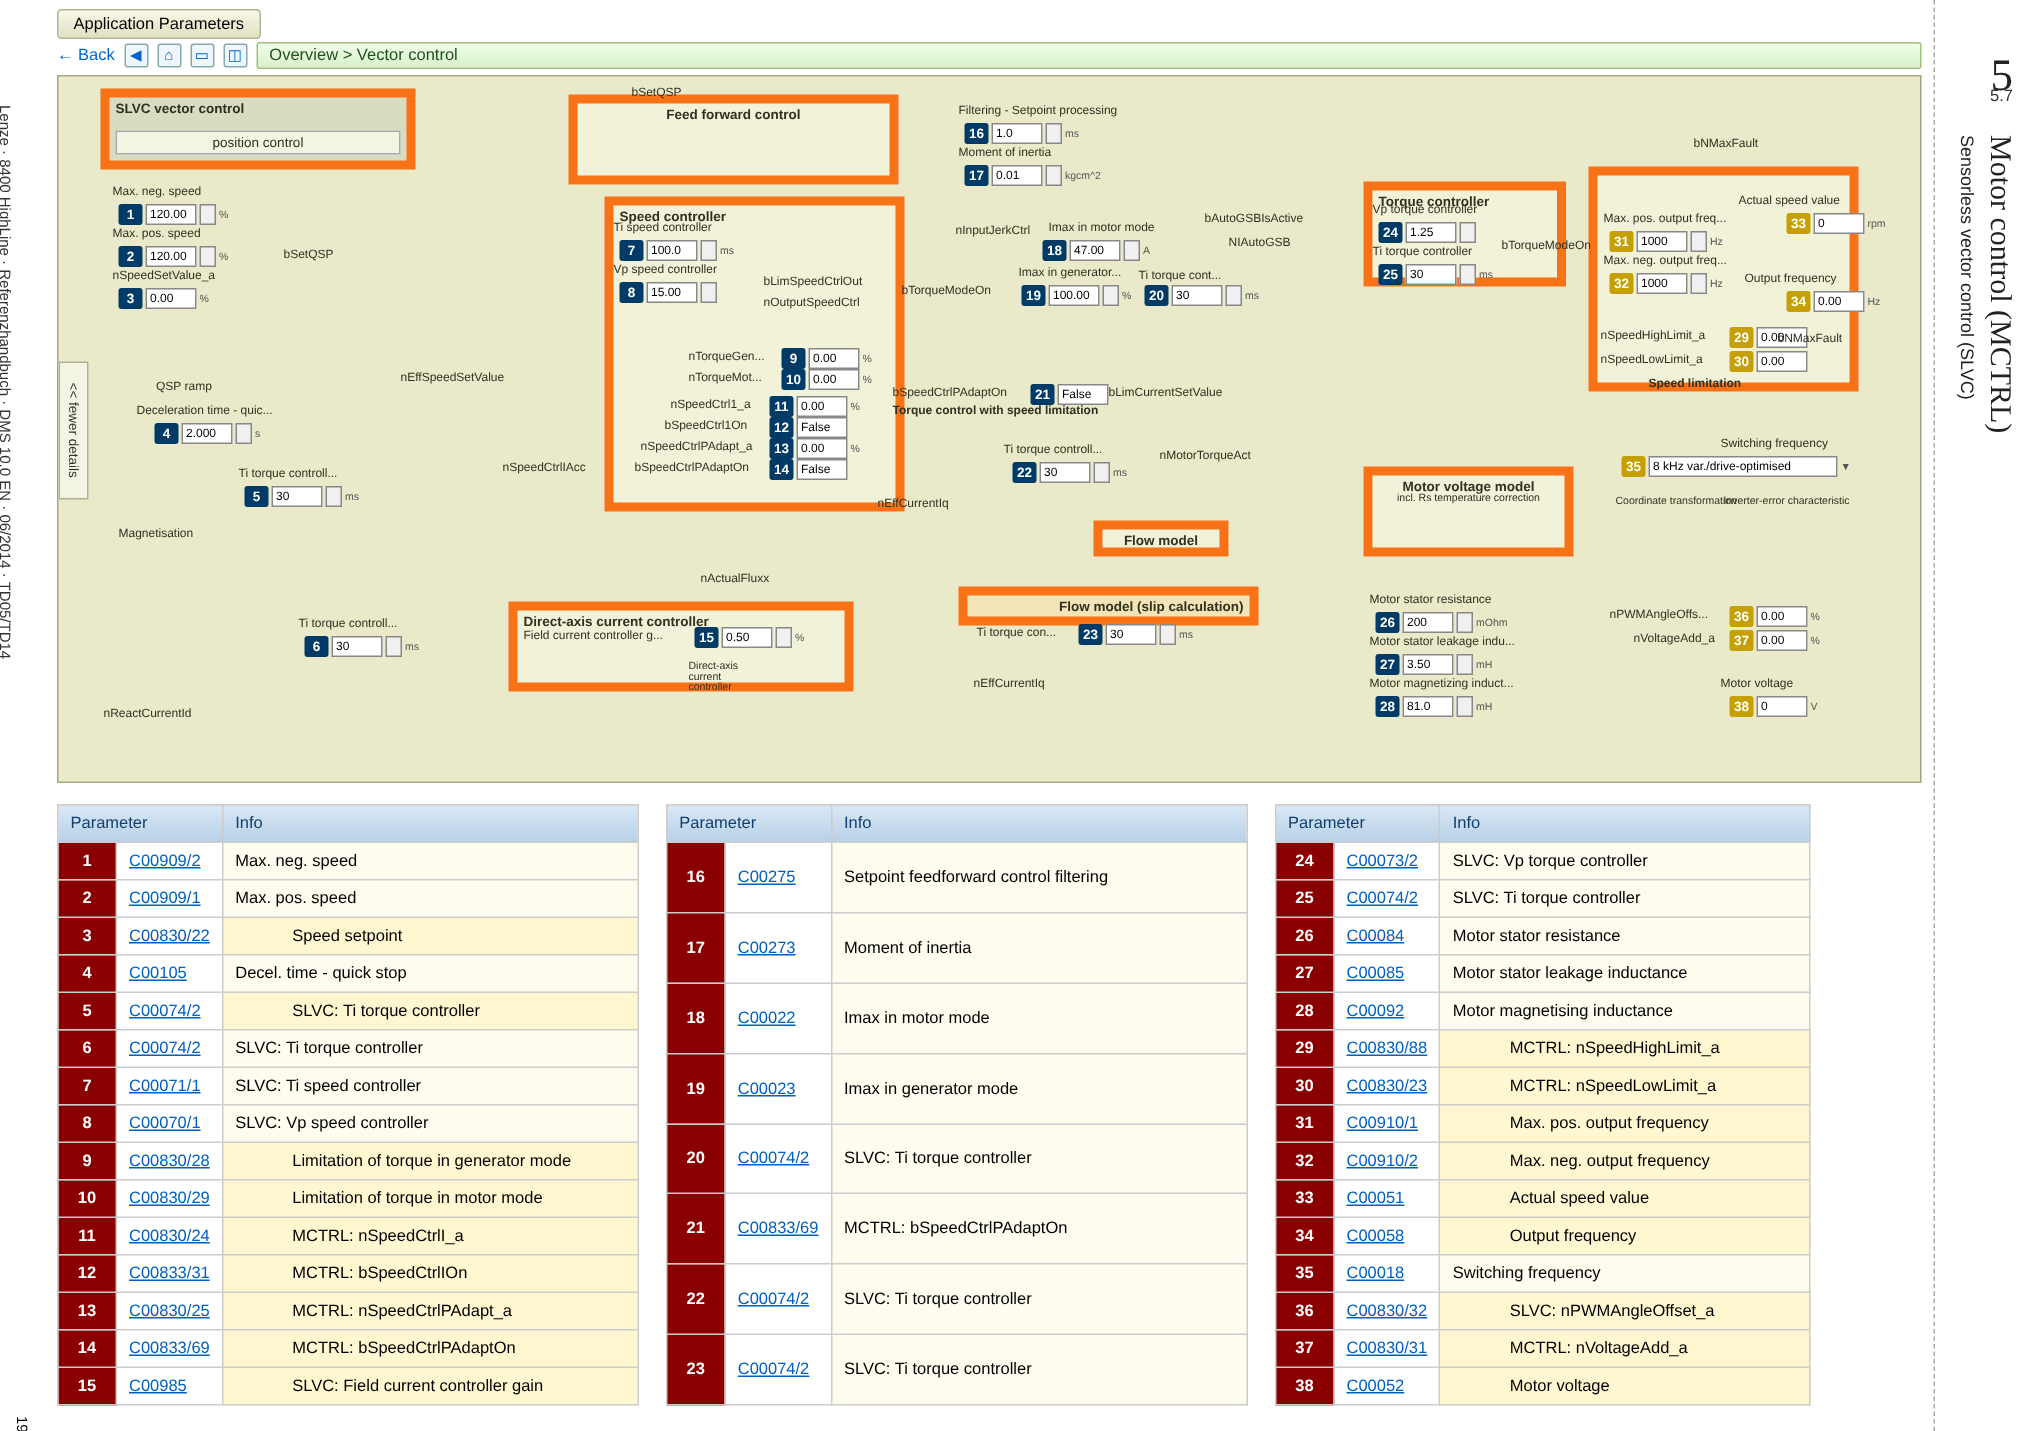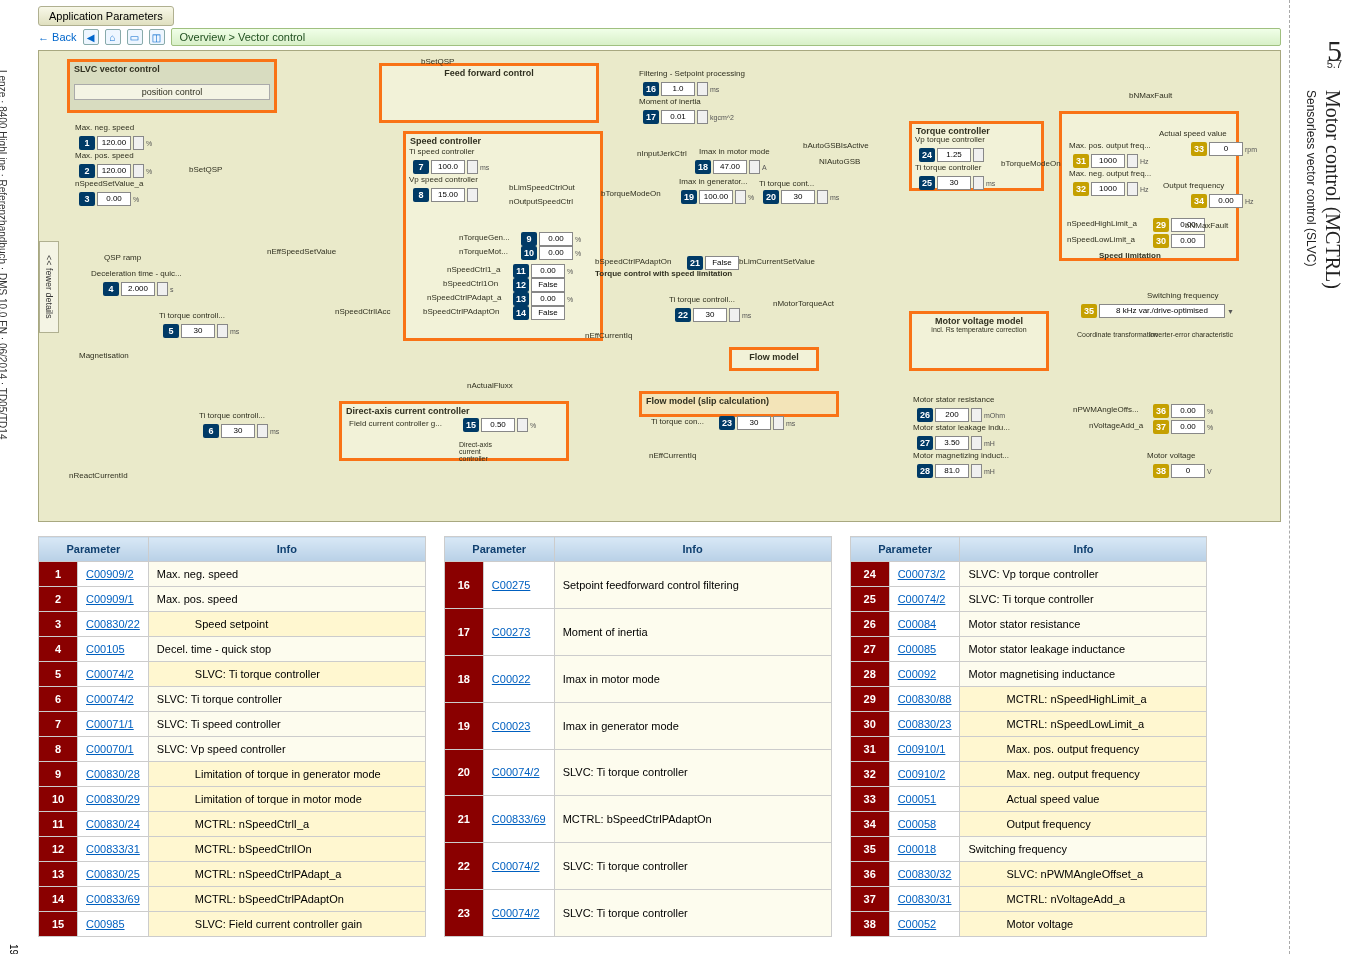--- a/index.html
+++ b/index.html
@@ -129,21 +129,21 @@
     left: 0; top: 190px;
     width: 18px; height: 90px;
     background: #f4f4e4;
     border: 1px solid #b0b090;
     writing-mode: vertical-rl;
     font-size: 9px;
     display: flex; align-items: center; justify-content: center;
   }
   .gbox {
     position: absolute;
-    border: 3px solid #f97316;
+    border: 6px solid #f97316;
     background: rgba(250,250,230,0.5);
     padding: 2px 4px;
     font-weight: 600;
     font-size: 9px;
     color: #303020;
     box-sizing: border-box;
   }
   .num {
     display: inline-block;
     min-width: 14px;
@@ -167,21 +167,20 @@
     margin: 1px 4px;
   }
   .fld .inp {
     background: #fff;
     border: 1px solid #888;
     padding: 0 2px;
     min-width: 28px;
     height: 12px;
     line-height: 12px;
     font-size: 8px;
-    text-align: center;
   }
   .fld .spin {
     display: inline-flex; flex-direction: column;
     border: 1px solid #888;
     width: 9px; height: 12px; font-size: 6px; line-height: 6px;
     background: #f0f0f0;
   }
   .fld .unit { font-size: 7px; color: #555; }
   .lbl { position: absolute; font-size: 8px; color: #303020; }
   .tables-row {
@@ -195,23 +194,23 @@
     background: #fff;
   }
   table.params th, table.params td {
     border: 1px solid #ccc;
     padding: 3px 8px;
     text-align: left;
     height: 18px;
   }
   table.params th {
     background: linear-gradient(#d8e8f6, #b8d0e6);
-    font-weight: 700;
+    font-weight: 400;
     color: #104070;
-    text-align: center;
+    text-align: left;
   }
   table.params td.numcell {
     background: #8a0000;
     color: #fff;
     font-weight: 600;
     width: 22px;
     text-align: center;
   }
   table.params td.codecell a {
     color: #0060c0;
@@ -257,21 +256,21 @@
         <span>Speed controller</span>
       </div>
       <div class="gbox" style="left:340px; top:12px; width:220px; height:60px; text-align:center;">
         <span>Feed forward control</span>
       </div>
 
       <div class="gbox" style="left:870px; top:70px; width:135px; height:70px;">
         <span>Torque controller</span>
       </div>
 
-      <div class="gbox" style="left:600px; top:340px; width:200px; height:26px; text-align:left; background:#f3e4b8;">
+      <div class="gbox" style="left:600px; top:340px; width:200px; height:26px; text-align:right; background:#f3e4b8;">
         <span>Flow model (slip calculation)</span>
       </div>
       <div class="gbox" style="left:300px; top:350px; width:230px; height:60px;">
         <span>Direct-axis current controller</span>
       </div>
 
       <div class="gbox" style="left:870px; top:260px; width:140px; height:60px; text-align:center;">
         <span>Motor voltage model</span>
         <div style="font-weight:400;font-size:7px">incl. Rs temperature correction</div>
       </div>

